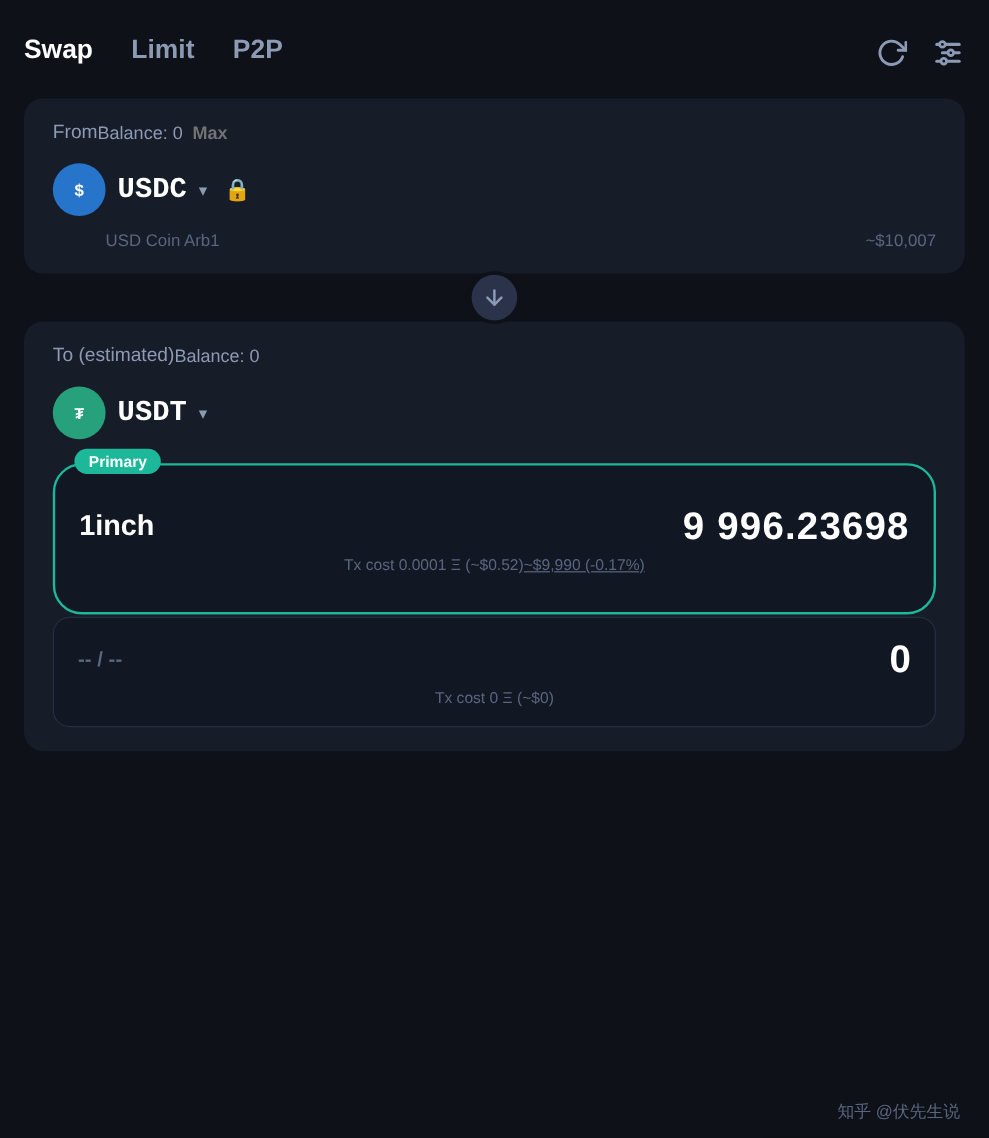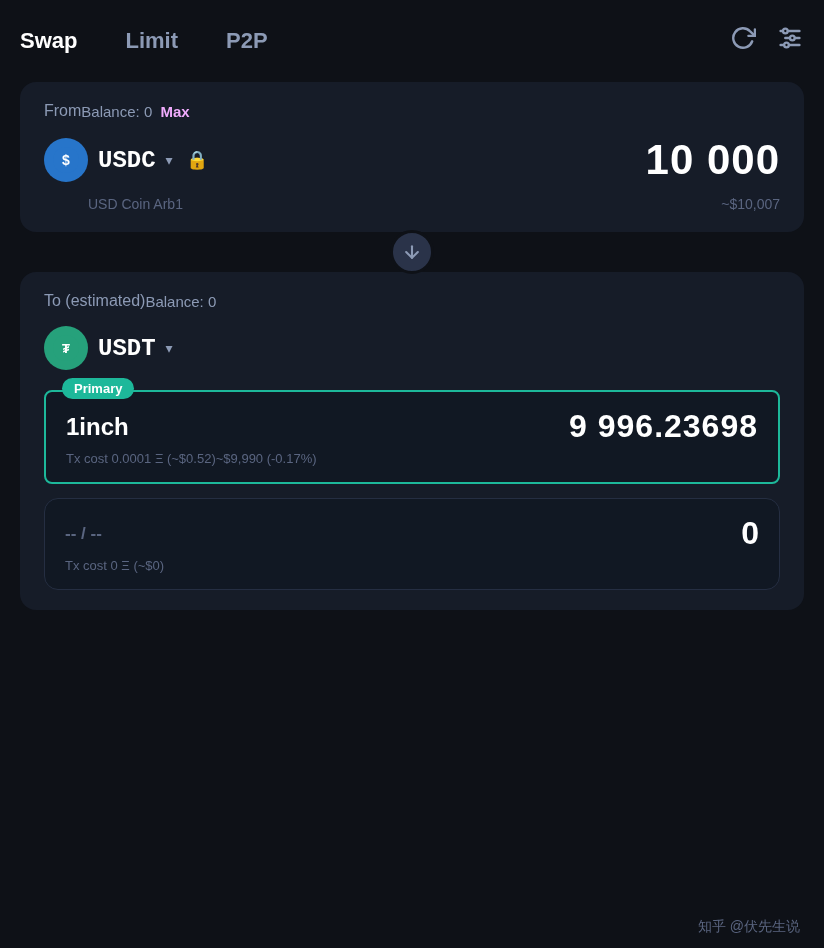--- a/index.html
+++ b/index.html
@@ -18,23 +18,23 @@
       width: 824px;
       min-height: 948px;
       background: #0e1117;
       padding: 24px 20px;
       position: relative;
     }
 
     
     .nav-header {
       display: flex;
-      align-items: flex-start;
+      align-items: flex-end;
       margin-bottom: 24px;
-      gap: 16px;
+      gap: 0;
     }
 
     .nav-tab {
       font-size: 22px;
       font-weight: 700;
       color: #8c9ab5;
       cursor: pointer;
       margin-right: 32px;
       padding: 4px 0;
     }
@@ -84,21 +84,21 @@
     .balance-row {
       color: #8c9ab5;
       font-size: 15px;
     }
 
     .balance-row .balance-value {
       color: #8c9ab5;
     }
 
     .balance-row .max-btn {
-      color: #f0abfc;
+      color: #737373;
       font-weight: 600;
       cursor: pointer;
       margin-left: 4px;
     }
 
     .token-row {
       display: flex;
       align-items: center;
       justify-content: space-between;
       margin-bottom: 12px;
@@ -216,23 +216,23 @@
     .to-token-row {
       display: flex;
       align-items: center;
       gap: 10px;
       margin-bottom: 20px;
     }
 
     
     .route-card-primary {
       border: 2px solid #1db89a;
-      border-radius: 8px;
-      padding: 16px 20px;
-      margin-bottom: 14px;
+      border-radius: 24px;
+      padding: 32px 20px;
+      margin-bottom: 2px;
       position: relative;
       background: #111823;
     }
 
     .primary-badge {
       position: absolute;
       top: -14px;
       left: 16px;
       background: #1db89a;
       color: #ffffff;
@@ -257,32 +257,33 @@
 
     .route-amount {
       color: #ffffff;
       font-size: 32px;
       font-weight: 700;
       letter-spacing: 1px;
     }
 
     .route-detail-row {
       display: flex;
-      justify-content: flex-start;
+      justify-content: center;
       align-items: center;
     }
 
     .route-tx-cost {
       color: #5a6580;
       font-size: 13px;
     }
 
     .route-usd {
       color: #5a6580;
       font-size: 13px;
+      text-decoration: underline;
     }
 
     
     .route-card-secondary {
       border: 1px solid #252e42;
       border-radius: 14px;
       padding: 16px 20px;
       background: #111823;
     }
 
@@ -351,21 +352,20 @@
         <div class="token-icon-usdc">
           <svg width="26" height="26" viewBox="0 0 26 26" fill="none">
             <circle cx="13" cy="13" r="13" fill="#2775ca"></circle>
             <text x="13" y="18" text-anchor="middle" fill="white" font-size="14" font-weight="bold" font-family="sans-serif">$</text>
           </svg>
         </div>
         <span class="token-name">USDC</span>
         <span class="chevron-down">▾</span>
         <span class="lock-icon">🔒</span>
       </div>
-      <span class="token-amount">10 000</span>
     </div>
 
     <div class="token-sub-row">
       <span class="token-subtitle">USD Coin Arb1</span>
       <span class="token-usd">~$10,007</span>
     </div>
   </div>
 
   <div class="swap-arrow-container">
     <button class="swap-arrow-btn">

